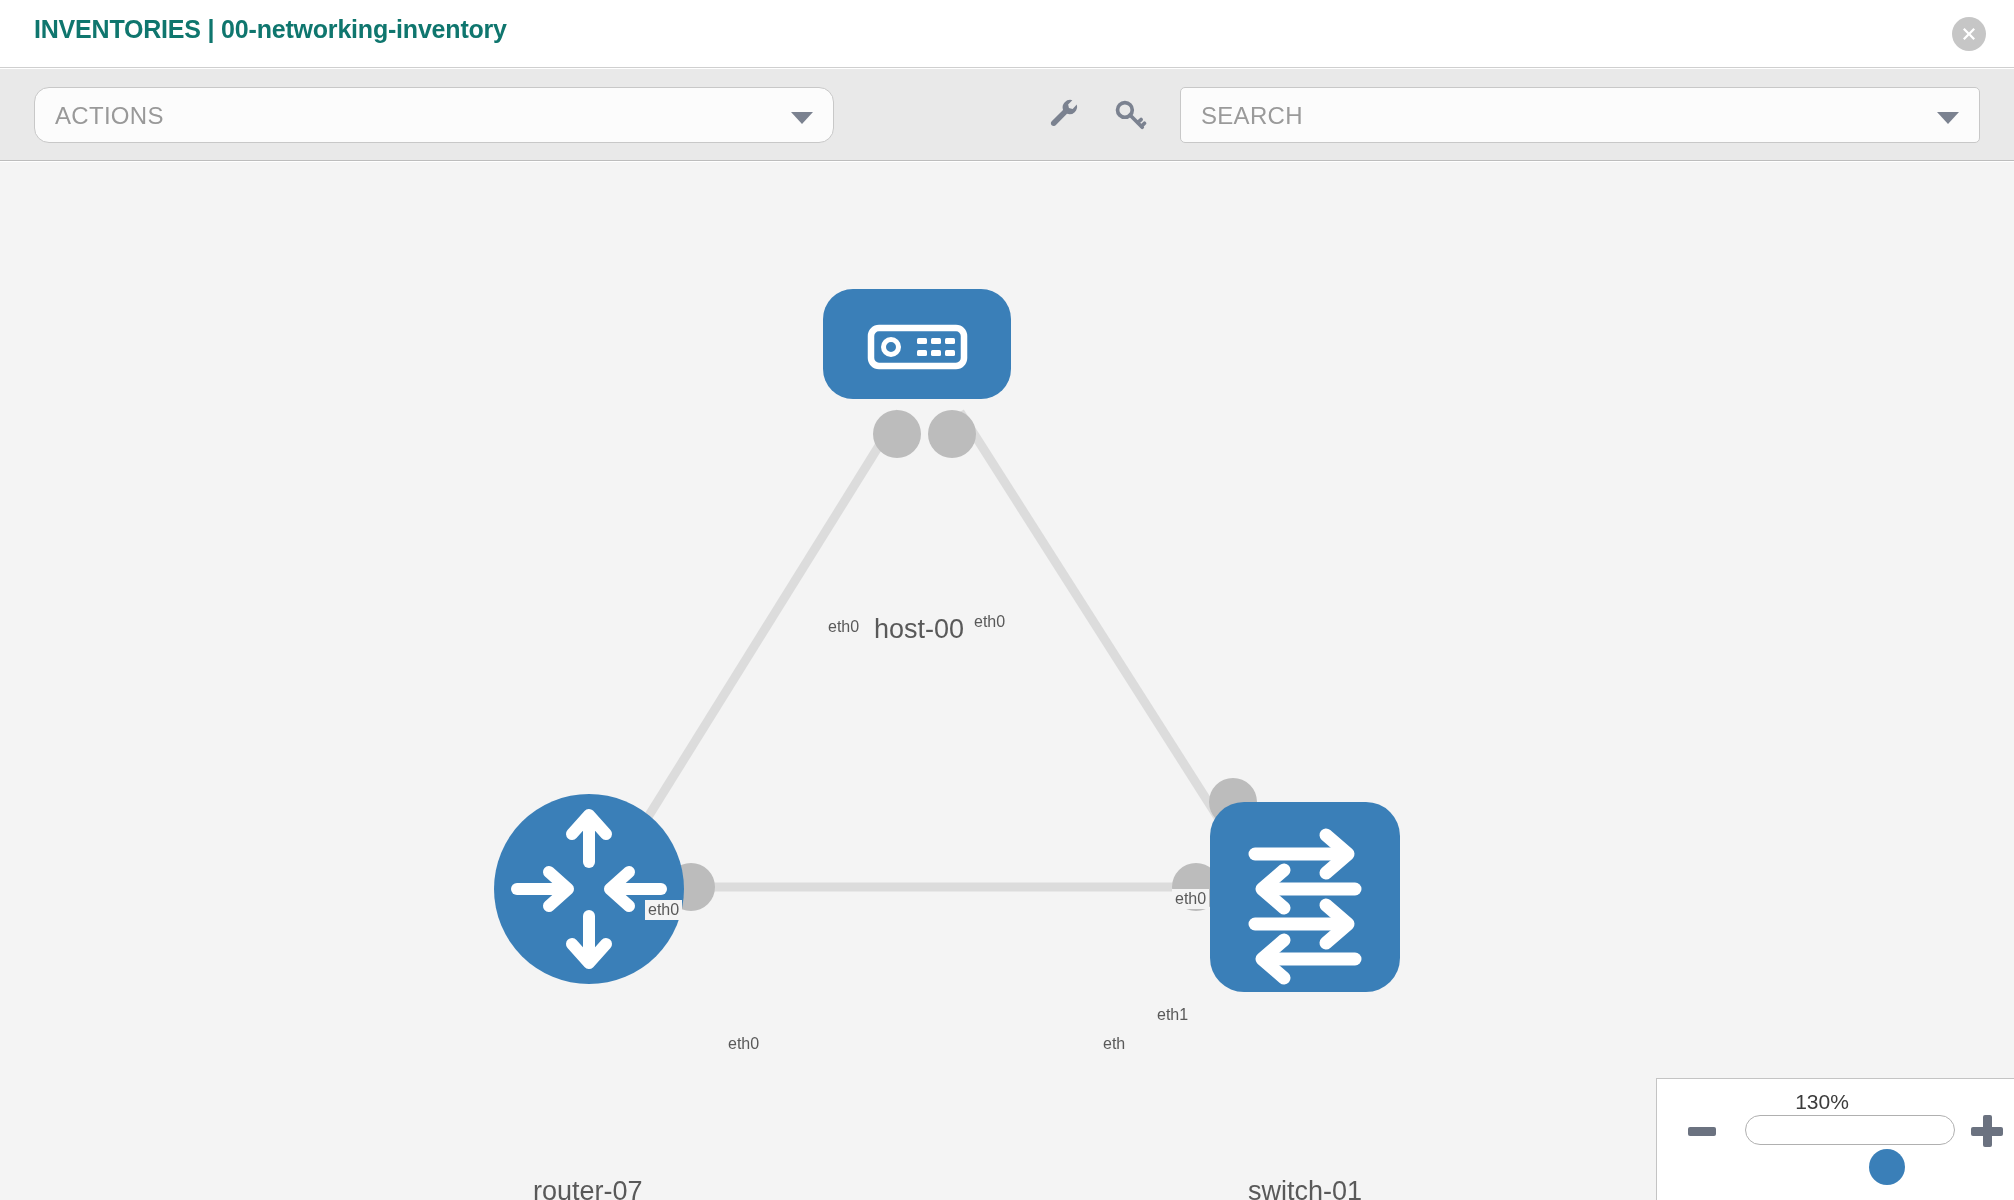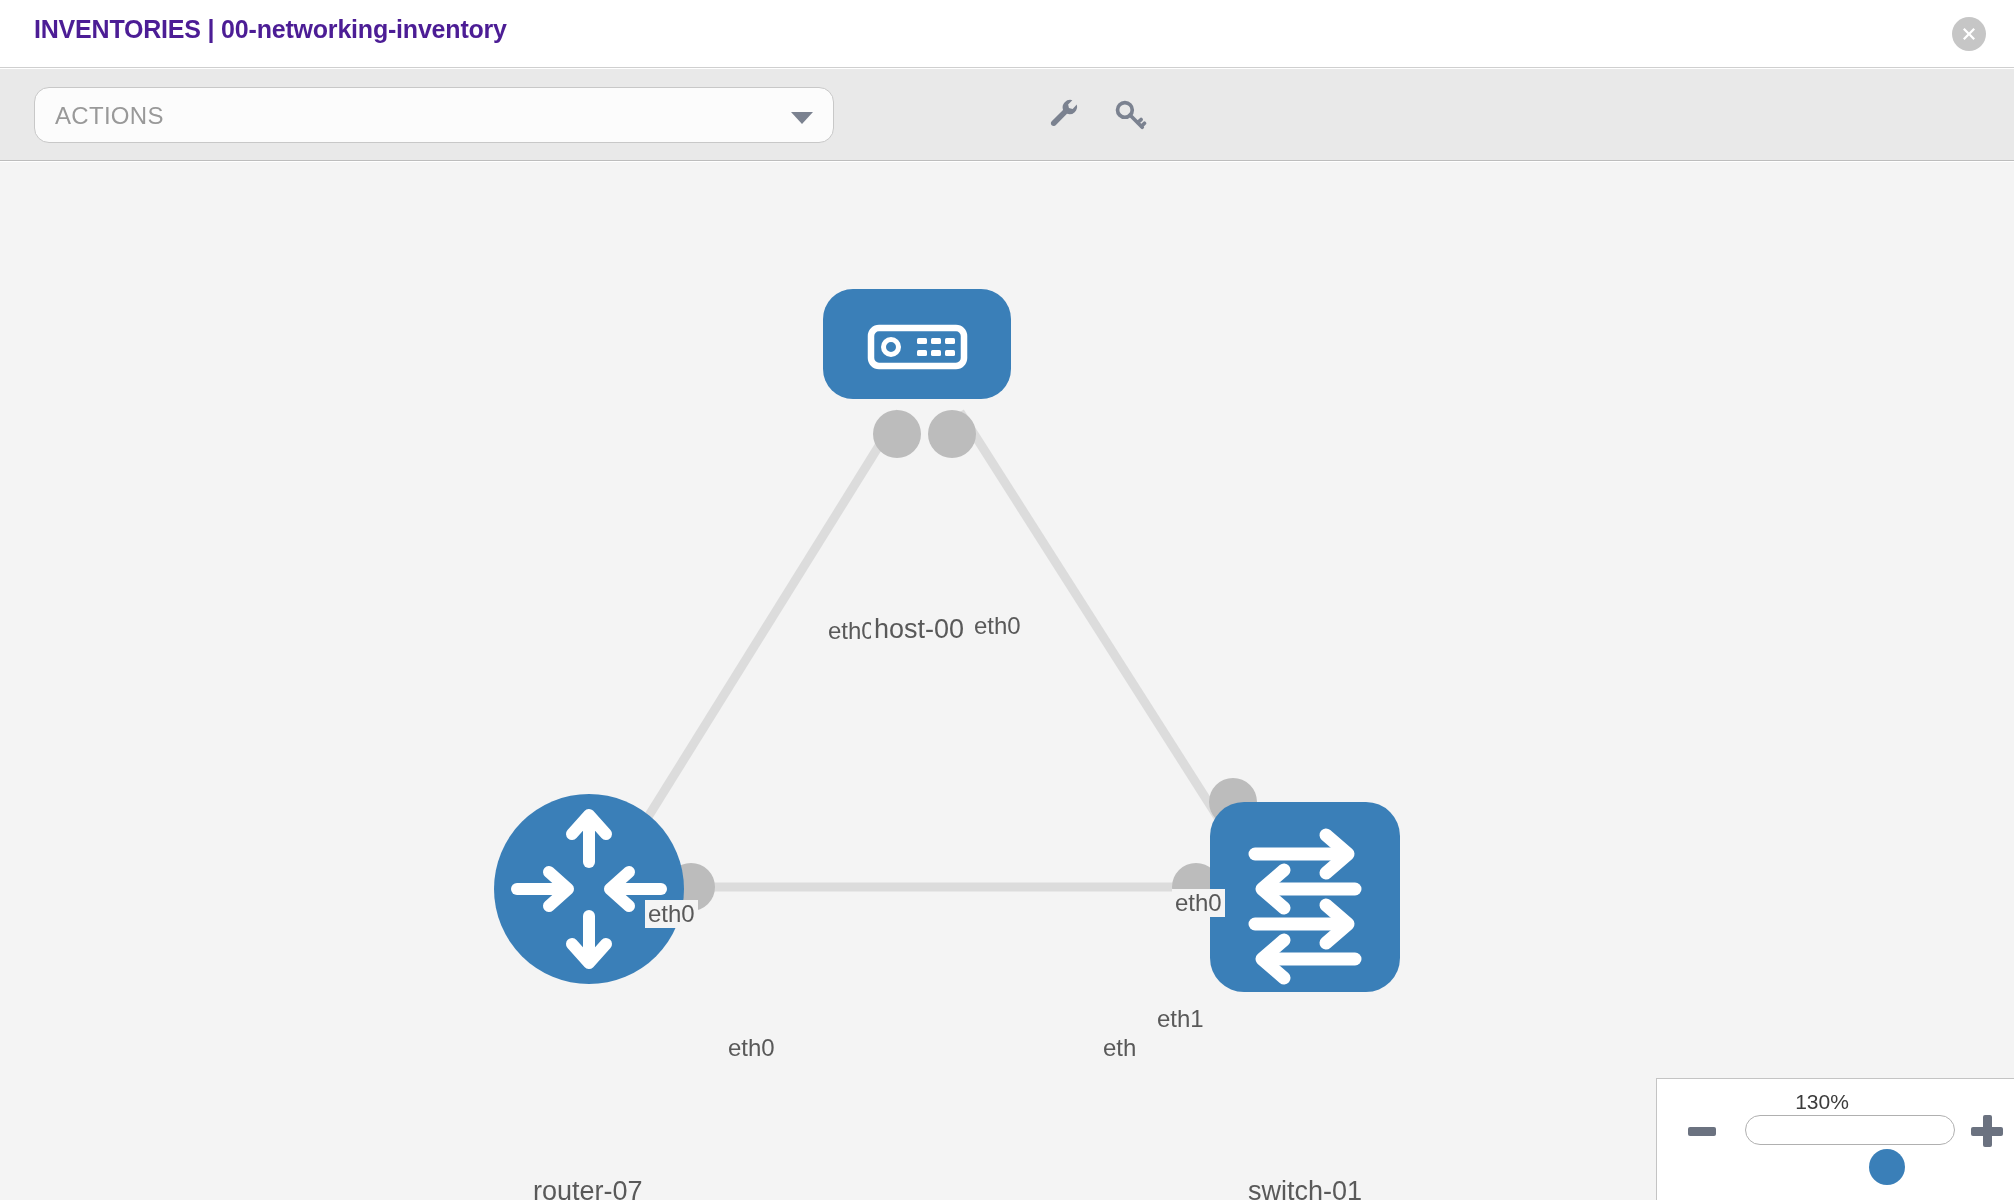--- a/index.html
+++ b/index.html
@@ -12,21 +12,21 @@
   #app { position: relative; width: 2014px; height: 1200px; }
 
   
   .titlebar {
     position: absolute; left: 0; top: 0; width: 2014px; height: 68px;
     background: #ffffff;
     border-bottom: 1px solid #cfcfcf;
   }
   .title-text {
     position: absolute; left: 34px; top: 15px;
-    font-size: 25px; font-weight: bold; color: #4c1d95;
+    font-size: 25px; font-weight: bold; color: #0f766e;
     letter-spacing: -0.2px;
     white-space: nowrap;
   }
   .close-btn {
     position: absolute; right: 28px; top: 17px;
     width: 34px; height: 34px; border-radius: 50%;
     background: #c6c6c6;
     display: flex; align-items: center; justify-content: center;
     cursor: pointer;
   }
@@ -89,21 +89,21 @@
   
   .lbl {
     position: absolute;
     background: #f4f4f4;
     color: #595959;
     white-space: nowrap;
     line-height: 1;
     padding: 2px 3px;
   }
   .lbl-node { font-size: 27px; margin-top: 14px; }
-  .lbl-port { font-size: 24px; }
+  .lbl-port { font-size: 16px; }
 
   
   .zoom-panel {
     position: absolute; left: 1620px; top: 1078px;
     width: 394px; height: 122px;
     background: #ffffff;
     border: 1px solid #c4c4c4;
     border-right: none; border-bottom: none; margin-left: 36px;
   }
   .zoom-pct {
@@ -161,20 +161,24 @@
       </svg>
     </div>
 
     <div class="tool-icon" id="key-ic">
       <svg width="34" height="34" viewBox="0 0 24 24" aria-hidden="true">
         <circle cx="8.4" cy="8.4" r="5.2" fill="none" stroke="#7b8290" stroke-width="2.6"></circle>
         <path d="M12.0 12.0 L20.6 20.6 M17.4 17.4 L19.8 15.2 M20.0 20.0 L22.2 17.8" stroke="#7b8290" stroke-width="2.6" fill="none" stroke-linecap="round"></path>
       </svg>
     </div>
 
+    <div class="search-box">
+      <div class="search-label">SEARCH</div>
+      <div class="caret"></div>
+    </div>
   </div>
 
   <div class="canvas">
 
     <svg id="topology" width="2014" height="1038" viewBox="0 0 2014 1038">
 
       <g>
         <line x1="900" y1="250" x2="620" y2="700" stroke="#dcdcdc" stroke-width="9"></line>
         <line x1="960" y1="250" x2="1240" y2="690" stroke="#dcdcdc" stroke-width="9"></line>
         <line x1="690" y1="725" x2="1215" y2="725" stroke="#dcdcdc" stroke-width="9"></line>

